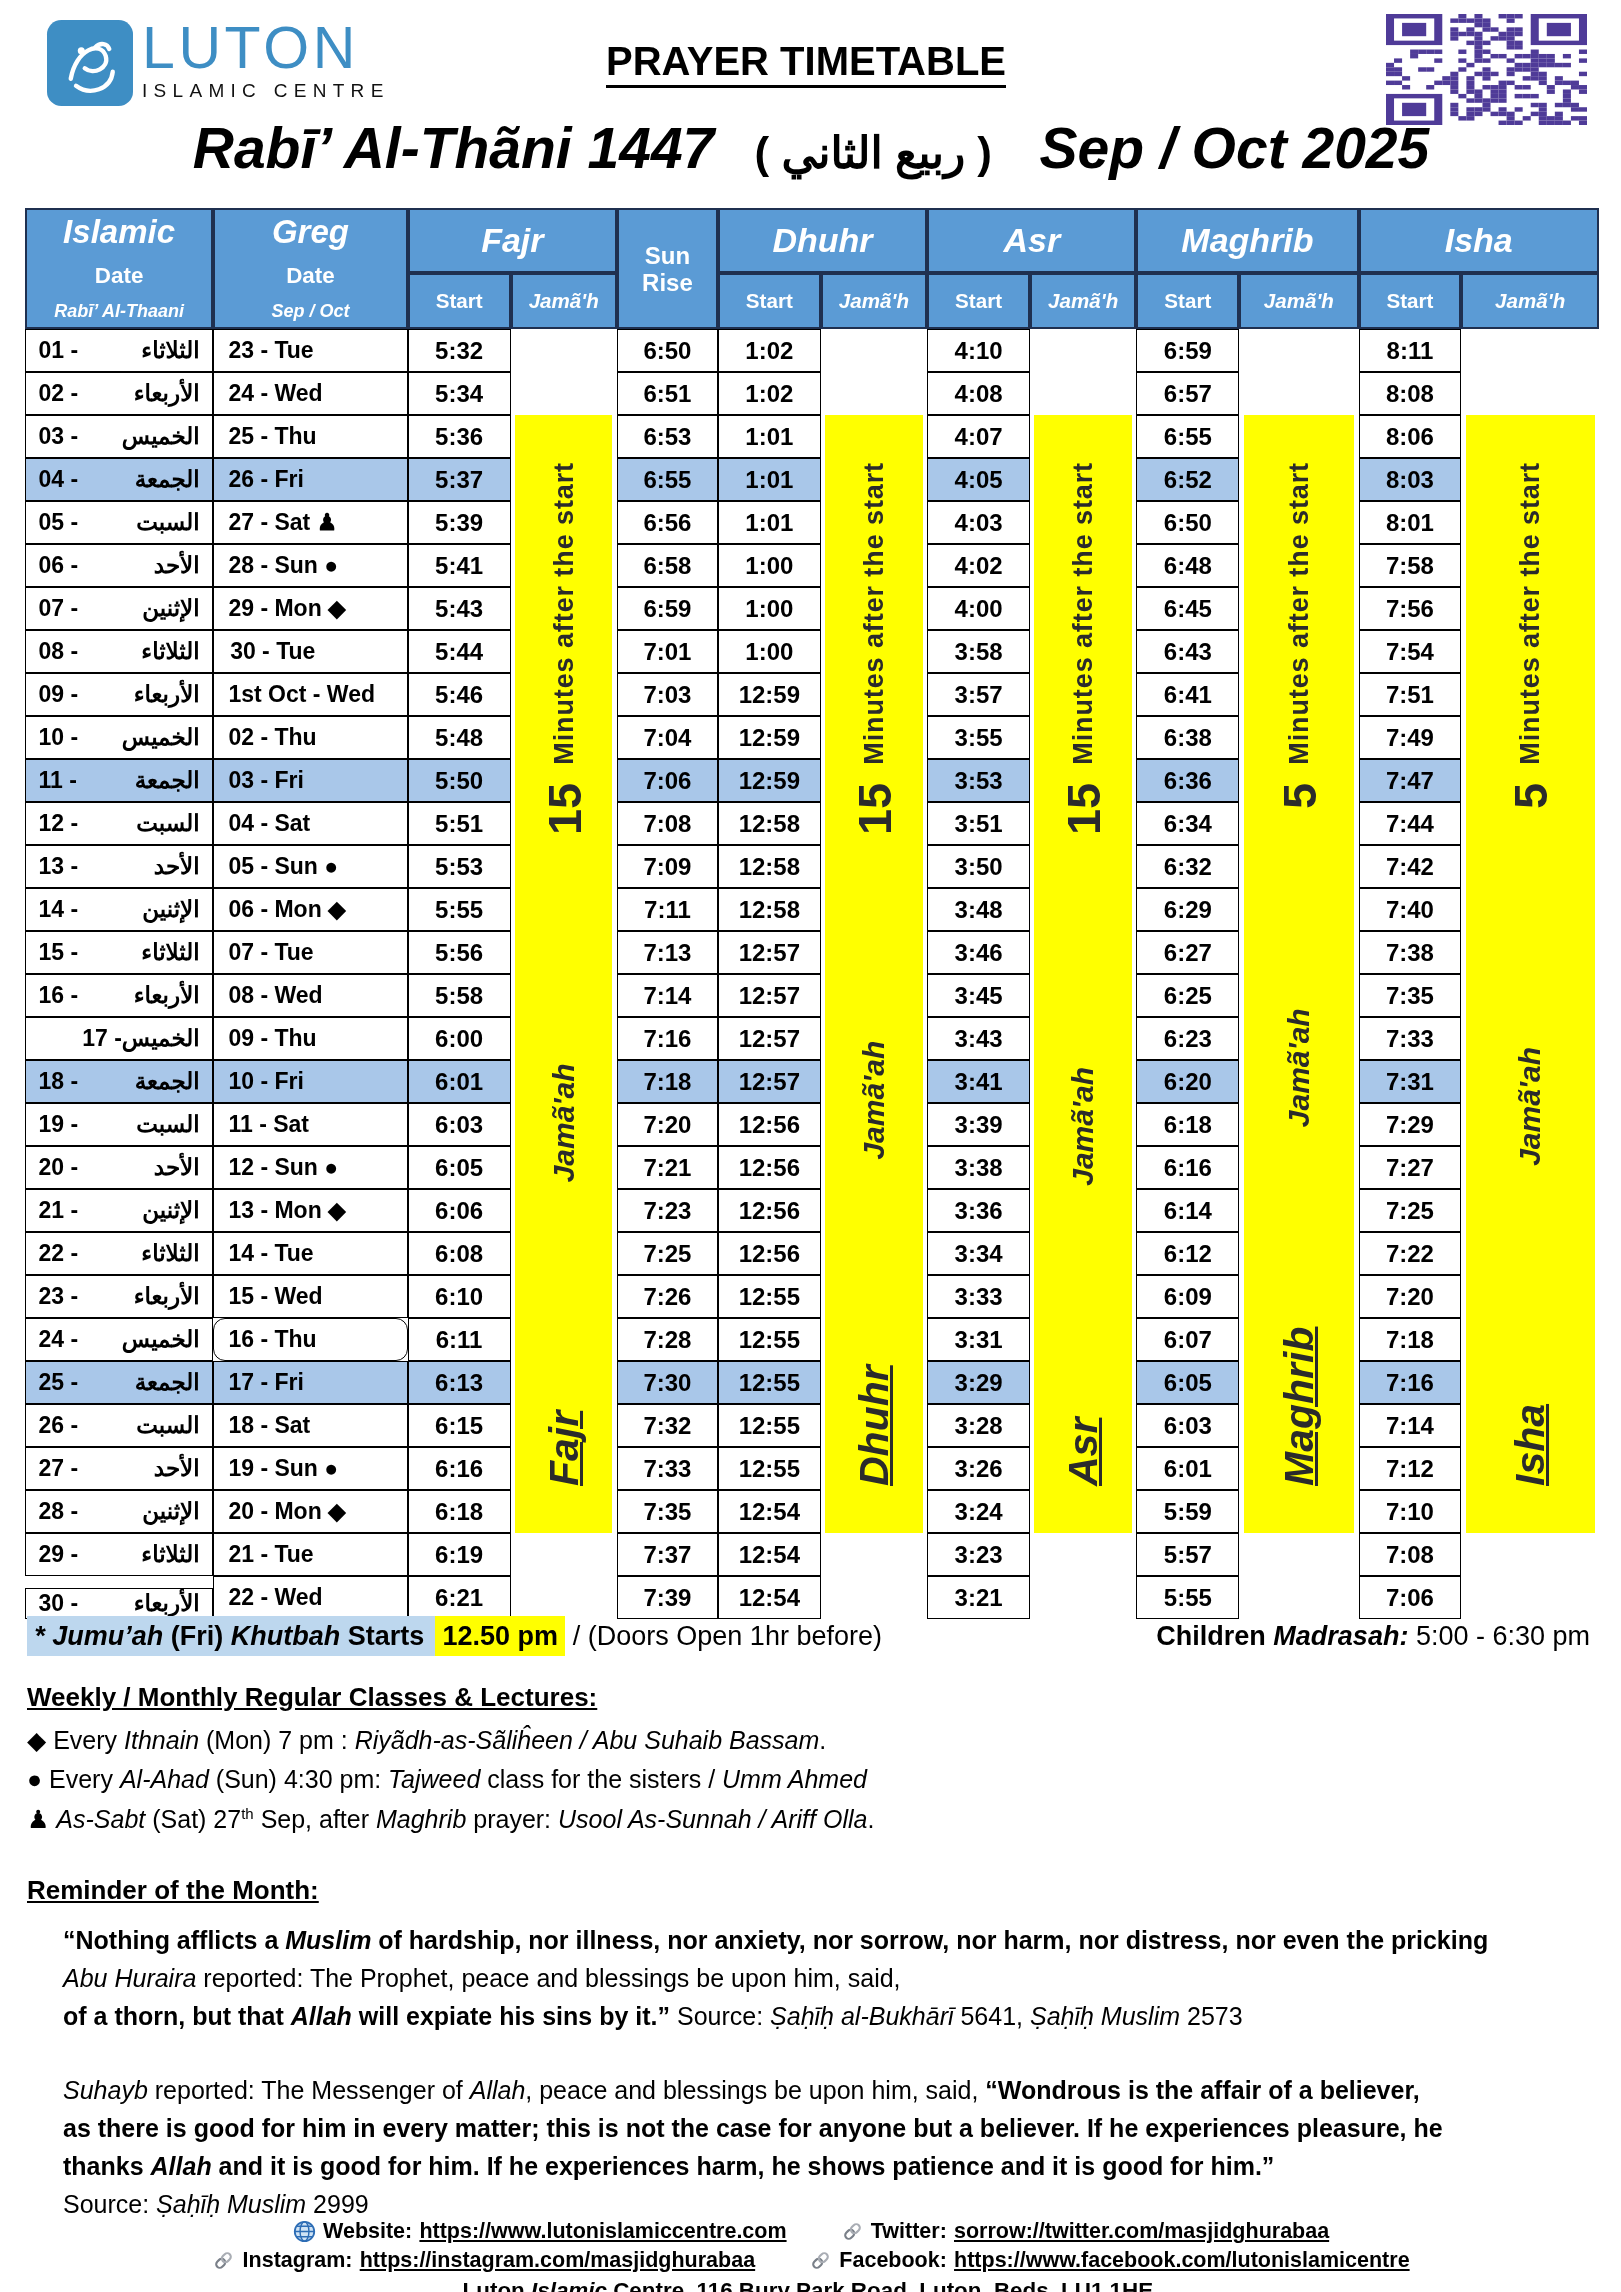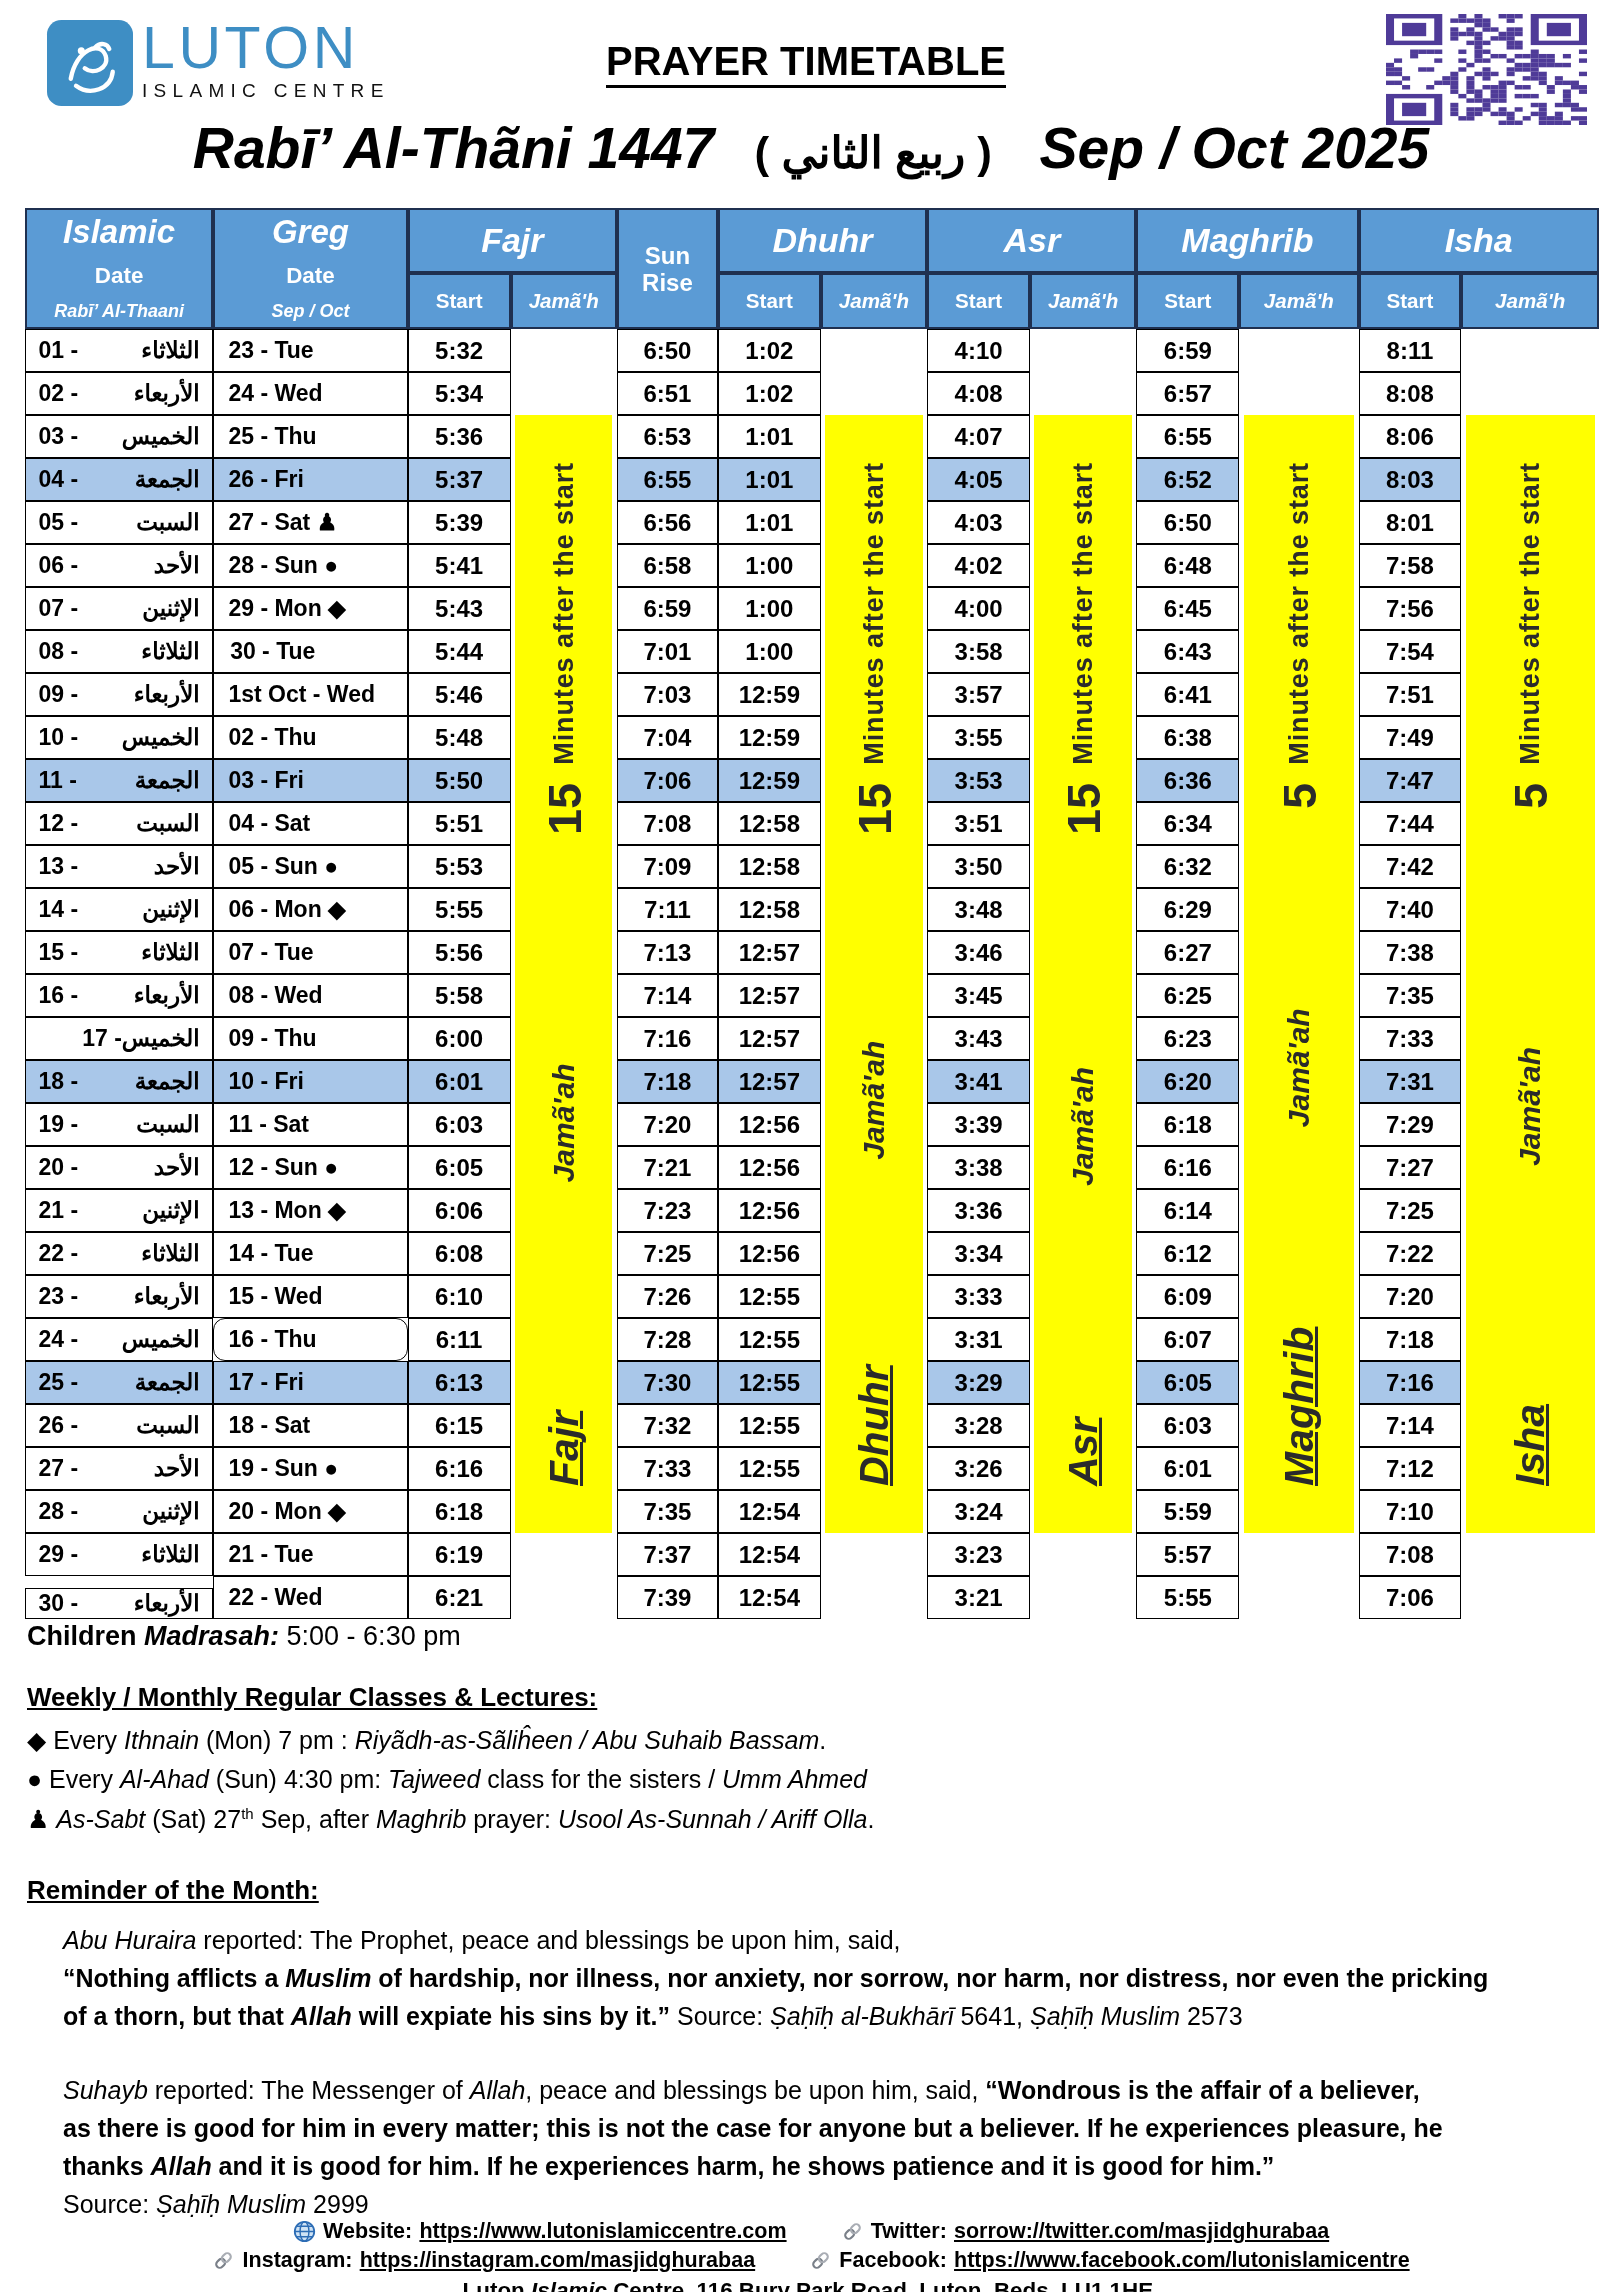--- a/index.html
+++ b/index.html
@@ -723,34 +723,37 @@
           <span class="bgrp">
             <span class="bmin">5</span>
             <span class="bphr">Minutes after the start</span>
           </span>
         </div>
       </div>
     </div>
 
   <div class="notes">
     <div class="jumuah-bar">
+      <div>
+        <span class="hl-blue"><span class="bd it">* Jumu’ah </span><span class="bd">(Fri) </span><span class="bd it">Khutbah </span><span class="bd">Starts </span></span><span class="hl-yellow"><span class="bd">12.50 pm</span></span><span><span> / (Doors Open 1hr before)</span></span>
+      </div>
       <div class="jumuah-right"><span class="bd">Children </span><span class="bd it">Madrasah:</span><span> 5:00 - 6:30 pm</span></div>
     </div>
 
     <div class="sec-head">Weekly / Monthly Regular Classes &amp; Lectures:</div>
     <div class="bullets">
       <div class="bullet"><span>◆ Every </span><span class="it">Ithnain</span><span> (Mon) 7 pm : </span><span class="it">Riyãdh-as-Sãliĥeen / Abu Suhaib Bassam</span><span>.</span></div>
       <div class="bullet"><span>● Every </span><span class="it">Al-Ahad</span><span> (Sun) 4:30 pm: </span><span class="it">Tajweed</span><span> class for the sisters / </span><span class="it">Umm Ahmed</span></div>
       <div class="bullet"><span>♟ </span><span class="it">As-Sabt</span><span> (Sat) 27</span><sup>th</sup><span> Sep, after </span><span class="it">Maghrib</span><span> prayer: </span><span class="it">Usool As-Sunnah / Ariff Olla</span><span>.</span></div>
     </div>
 
     <div class="sec-head reminder-head">Reminder of the Month:</div>
     <div class="para">
+        <div class="line"><span class="bd">“Nothing afflicts a </span><span class="bd it">Muslim</span><span class="bd"> of hardship, nor illness, nor anxiety, nor sorrow, nor harm, nor distress, nor even the pricking</span></div>
         <div class="line"><span class="it">Abu Huraira</span><span> reported: The Prophet, peace and blessings be upon him, said,</span></div>
-        <div class="line"><span class="bd">“Nothing afflicts a </span><span class="bd it">Muslim</span><span class="bd"> of hardship, nor illness, nor anxiety, nor sorrow, nor harm, nor distress, nor even the pricking</span></div>
         <div class="line"><span class="bd">of a thorn, but that </span><span class="bd it">Allah</span><span class="bd"> will expiate his sins by it.”</span><span> Source: </span><span class="it">Ṣaḥīḥ al-Bukhārī</span><span> 5641, </span><span class="it">Ṣaḥīḥ Muslim</span><span> 2573</span></div>
       </div>
     <div class="para para2">
         <div class="line"><span class="it">Suhayb</span><span> reported: The Messenger of </span><span class="it">Allah</span><span>, peace and blessings be upon him, said, </span><span class="bd">“Wondrous is the affair of a believer,</span></div>
         <div class="line"><span class="bd">as there is good for him in every matter; this is not the case for anyone but a believer. If he experiences pleasure, he</span></div>
         <div class="line"><span class="bd">thanks </span><span class="bd it">Allah</span><span class="bd"> and it is good for him. If he experiences harm, he shows patience and it is good for him.”</span></div>
         <div class="line"><span>Source: </span><span class="it">Ṣaḥīḥ Muslim</span><span> 2999</span></div>
       </div>
   </div>
 

